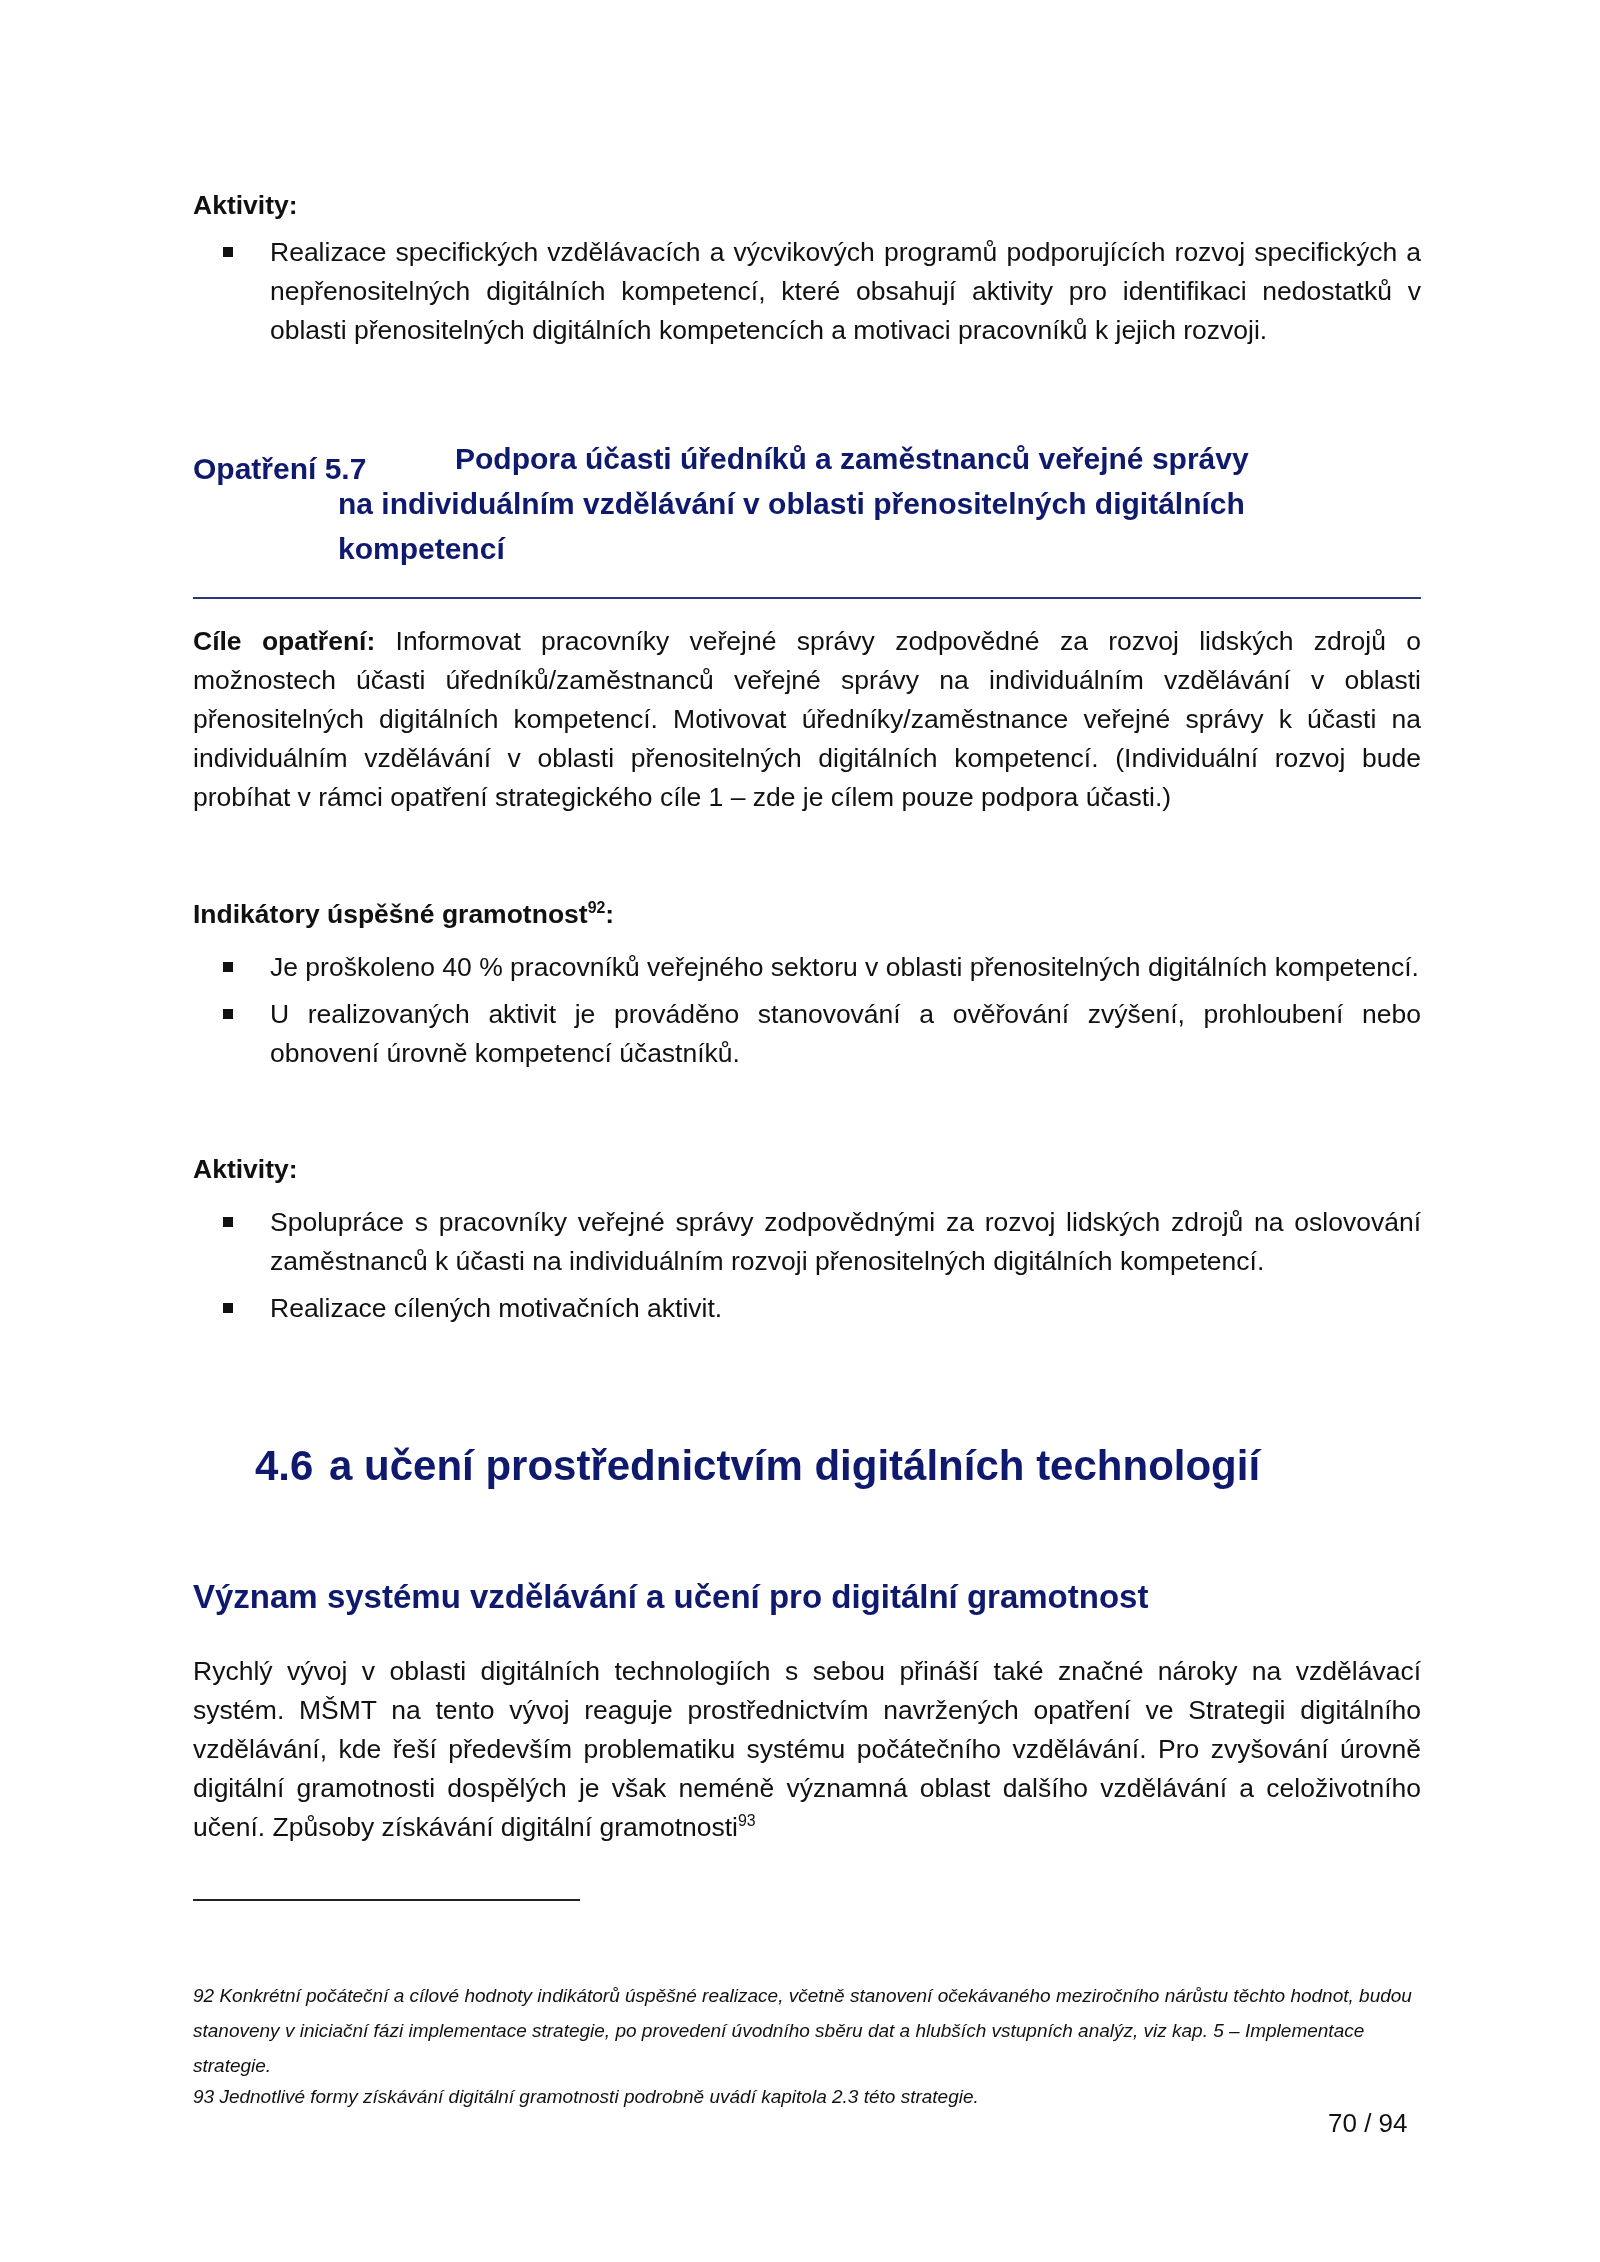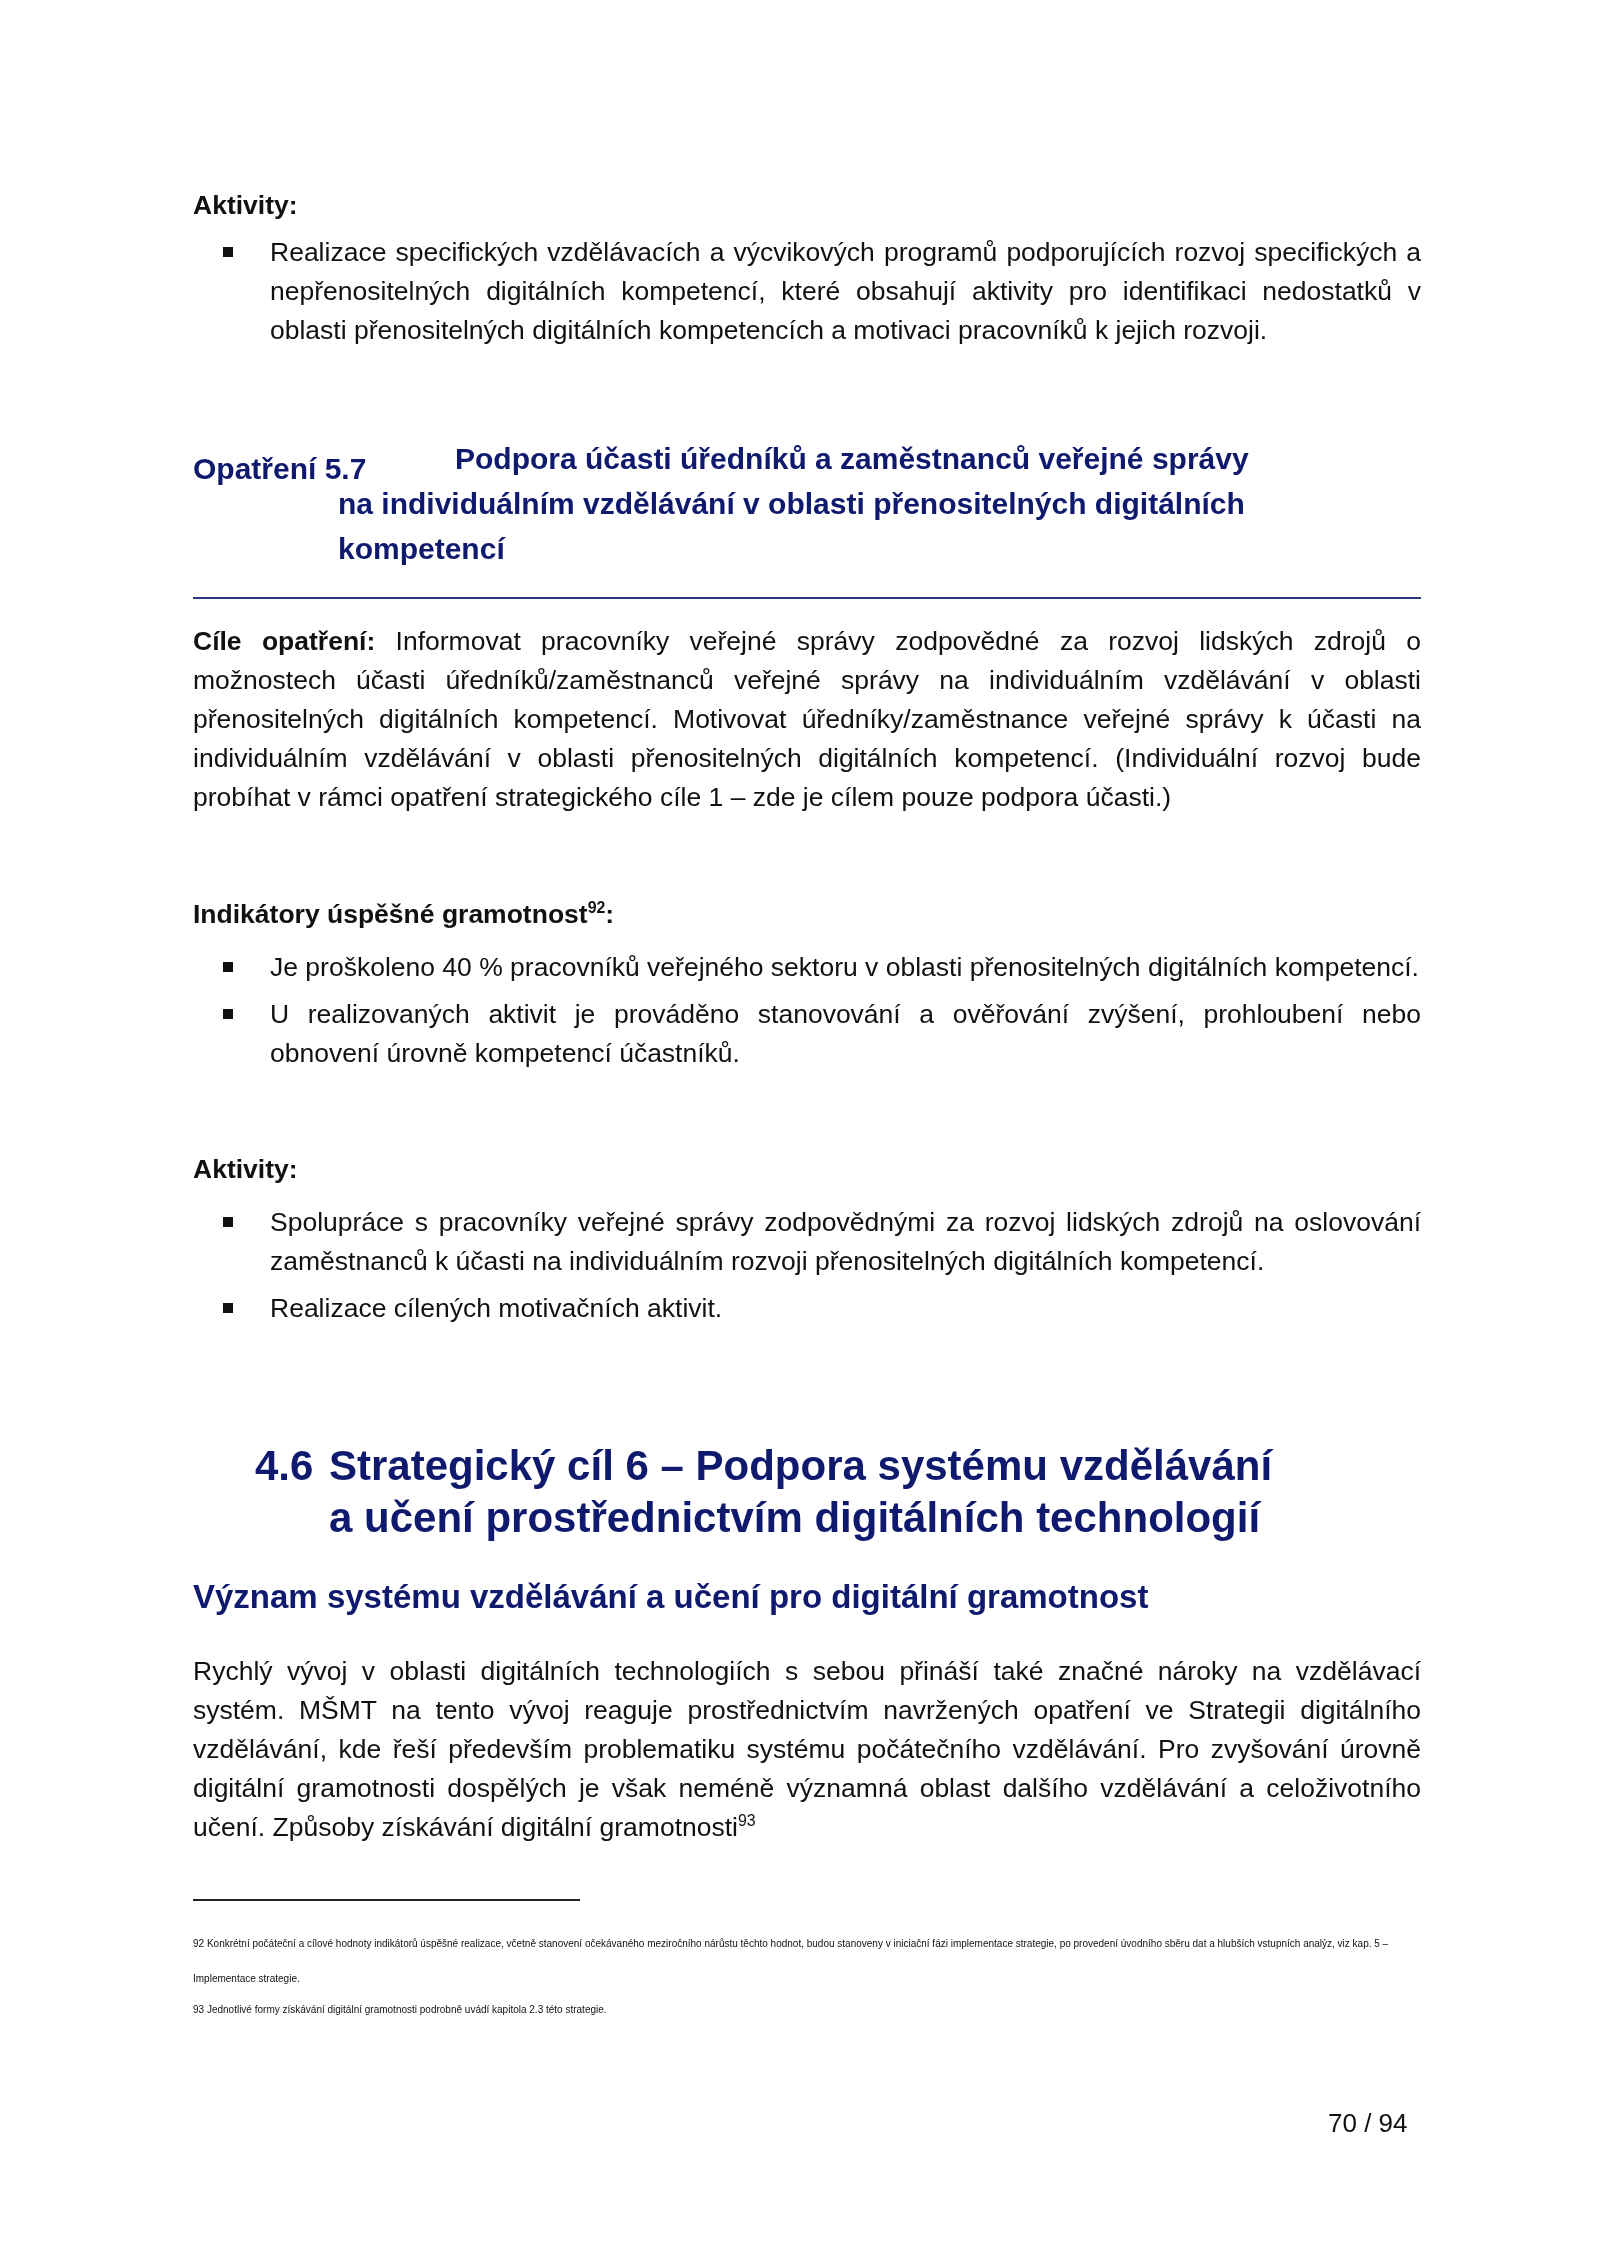--- a/index.html
+++ b/index.html
@@ -15,21 +15,21 @@
     .measure { position: absolute; top: 436px; width: 1228px; font-weight: bold; font-size: 30px; line-height: 45px; }
     .measure .num { position: absolute; left: 0; top: 10px; }
     .measure .title { margin-left: 145px; }
     .measure .title .first { margin-left: 117px; }
     .rule { position: absolute; top: 597px; left: 0; width: 1228px; height: 2px; background: #2b3680; }
     .h2 { position: absolute; top: 1440px; left: 58px; font-weight: bold; font-size: 42px; line-height: 52px; }
     .h2 .num { position: absolute; left: 4px; top: 0; }
     .h2 .t { margin-left: 78px; display: block; }
     .h3 { position: absolute; top: 1575px; left: 0; font-weight: bold; font-size: 33px; line-height: 44px; }
     .fn-rule { position: absolute; top: 1899px; left: 0; width: 387px; height: 2px; background: #222; }
-    .footnotes { position: absolute; top: 1926px; left: 0; width: 1228px; font-size: 10px; line-height: 35px; }
+    .footnotes { position: absolute; top: 1978px; left: 0; width: 1228px; font-size: 19px; line-height: 35px; font-style: italic; }
     .pagenum { position: absolute; top: 2108px; left: 1135px; font-size: 26px; }
     sup { font-size: 60%; line-height: 0; vertical-align: super; }
   </style>
 </head>
 <body>
 
 <div class="page">
 
   <div style="position:absolute; top:186px; left:0; width:1228px;">
     <div class="label">Aktivity:</div>
@@ -63,21 +63,20 @@
   <div style="position:absolute; top:1150px; left:0; width:1228px;">
     <div class="label">Aktivity:</div>
     <ul class="bullets body-text" style="margin-top:14px;">
       <li><span class="bullet-mark"></span><span>Spolupráce s pracovníky veřejné správy zodpovědnými za rozvoj lidských zdrojů na oslovování zaměstnanců k účasti na individuálním rozvoji přenositelných digitálních kompetencí.</span></li>
       <li><span class="bullet-mark"></span><span>Realizace cílených motivačních aktivit.</span></li>
     </ul>
   </div>
 
   <div class="h2 navy">
     <span class="num">4.6</span>
-    <span class="t">Strategický cíl 6 – Podpora systému vzdělávání</span>
     <span class="t">a učení prostřednictvím digitálních technologií</span>
   </div>
 
   <div class="h3 navy">Význam systému vzdělávání a učení pro digitální gramotnost</div>
 
   <p class="body-text" style="position:absolute; top:1652px; left:0; width:1228px; margin:0;">
     <span>Rychlý vývoj v oblasti digitálních technologiích s sebou přináší také značné nároky na vzdělávací systém. MŠMT na tento vývoj reaguje prostřednictvím navržených opatření ve Strategii digitálního vzdělávání, kde řeší především problematiku systému počátečního vzdělávání. Pro zvyšování úrovně digitální gramotnosti dospělých je však neméně významná oblast dalšího vzdělávání a celoživotního učení. Způsoby získávání digitální gramotnosti</span><sup>93</sup>
   </p>
 
   <div class="fn-rule"></div>

